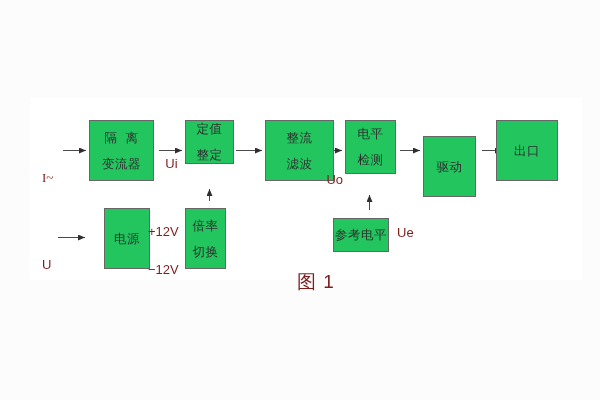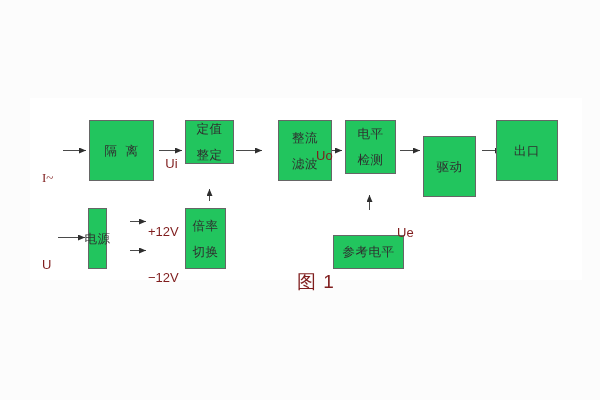--- a/index.html
+++ b/index.html
@@ -48,60 +48,61 @@
     <line x1="482" y1="150.5" x2="502" y2="150.5" marker-end="url(#ah)"></line>
     <line x1="58" y1="237.5" x2="85" y2="237.5" marker-end="url(#ah)"></line>
     <line x1="130" y1="221.5" x2="146" y2="221.5" marker-end="url(#ah)"></line>
     <line x1="130" y1="250.5" x2="146" y2="250.5" marker-end="url(#ah)"></line>
     <line x1="209.5" y1="201" x2="209.5" y2="189" marker-end="url(#ah)"></line>
     <line x1="369.5" y1="210" x2="369.5" y2="195" marker-end="url(#ah)"></line>
   </svg>
 
   <div class="box" style="left:89px;top:120px;width:65px;height:61px">
     <span class="ln">隔  离</span>
+    <span class="ln">变流器</span>
   </div>
 
   <div class="box" style="left:185px;top:120px;width:49px;height:44px">
     <span class="ln">定值</span>
     <span class="ln">整定</span>
   </div>
 
-  <div class="box" style="left:278px;top:120px;width:54px;height:61px">
+  <div class="box" style="left:265px;top:120px;width:69px;height:61px">
     <span class="ln">整流</span>
     <span class="ln">滤波</span>
   </div>
 
   <div class="box" style="left:345px;top:120px;width:51px;height:54px">
     <span class="ln">电平</span>
     <span class="ln">检测</span>
   </div>
 
   <div class="box" style="left:423px;top:136px;width:53px;height:61px">
     <span class="ln">驱动</span>
   </div>
 
   <div class="box" style="left:496px;top:120px;width:62px;height:61px">
     <span class="ln">出口</span>
   </div>
 
-  <div class="box" style="left:88px;top:208px;width:19px;height:61px">
+  <div class="box" style="left:104px;top:208px;width:46px;height:61px">
     <span class="ln">电源</span>
   </div>
 
   <div class="box" style="left:185px;top:208px;width:41px;height:61px">
     <span class="ln">倍率</span>
     <span class="ln">切换</span>
   </div>
 
-  <div class="box" style="left:333px;top:235px;width:71px;height:34px">
+  <div class="box" style="left:333px;top:218px;width:56px;height:34px">
     <span class="ln">参考电平</span>
   </div>
 
   <div class="lbl serif" style="left:42px;top:143px">I~</div>
   <div class="lbl" style="left:158px;top:129px;width:27px;text-align:center">Ui</div>
-  <div class="lbl" style="left:316px;top:121px;width:27px;text-align:left">Uo</div>
+  <div class="lbl" style="left:316px;top:145px;width:27px;text-align:right">Uo</div>
   <div class="lbl" style="left:397px;top:198px">Ue</div>
   <div class="lbl" style="left:42px;top:230px">U</div>
   <div class="lbl" style="left:148px;top:197px">+12V</div>
-  <div class="lbl" style="left:148px;top:243px">−12V</div>
+  <div class="lbl" style="left:148px;top:235px">−12V</div>
   <div class="lbl caption" style="left:297px;top:247px">图 1</div>
 
 </div>
 
 </body></html>

